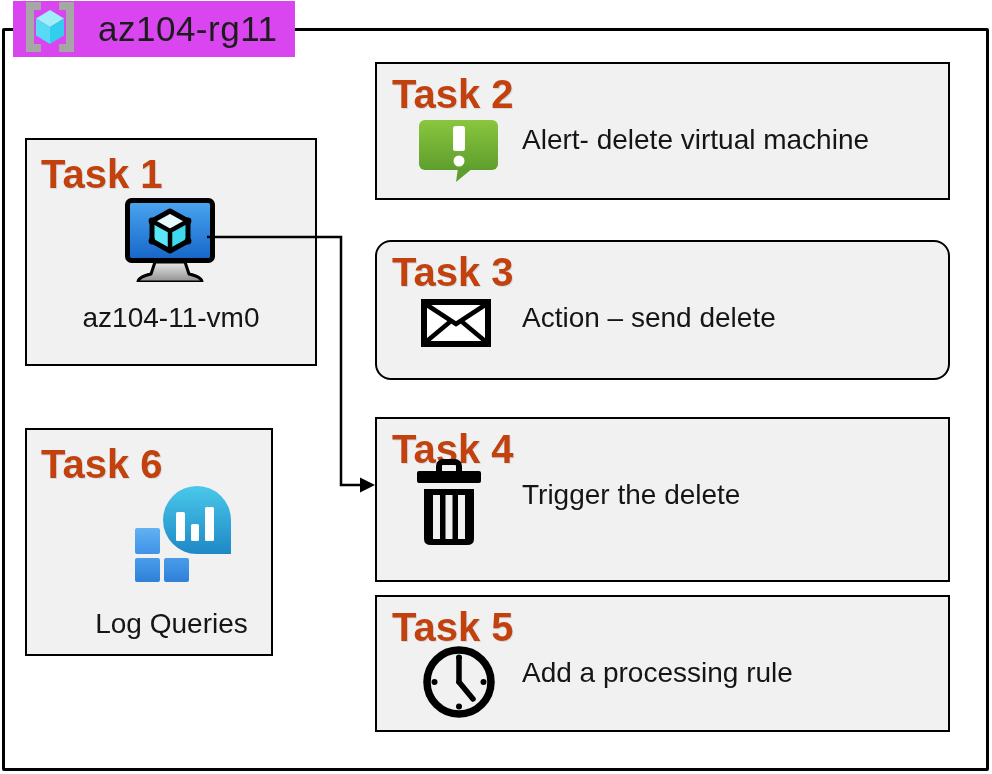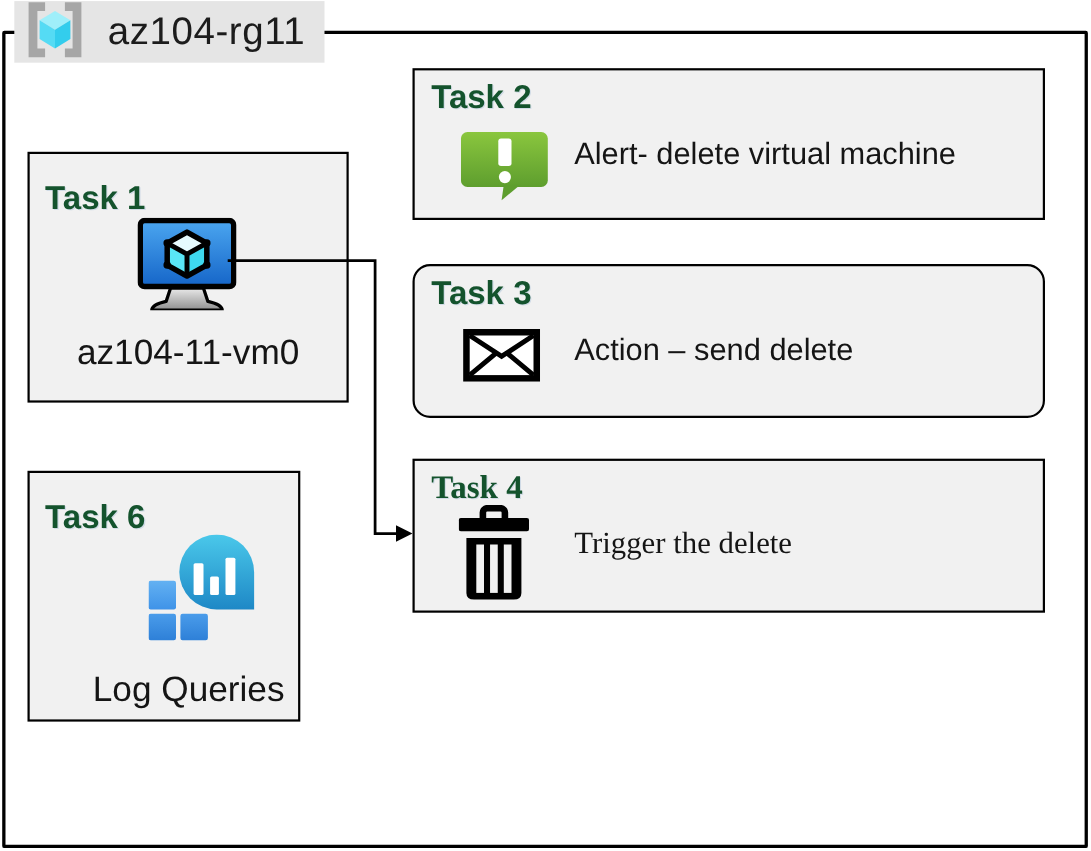--- a/index.html
+++ b/index.html
@@ -8,52 +8,52 @@
     position:relative; width:992px; height:774px; background:#ffffff;
     font-family:"Liberation Sans","DejaVu Sans",sans-serif; overflow:hidden;
   }
   .outer-border {
     position:absolute; left:2px; top:28px; right:3px; bottom:3px;
     border:3px solid #000; border-radius:2px;
   }
   .rg-label {
     position:absolute; left:13px; top:1px; height:56px; z-index:4;
     display:flex; align-items:center; gap:17px;
-    background:#e5e5e5; padding:0 18px 0 6px;
+    background:#d946ef; padding:0 18px 0 6px;
   }
   .rg-title { font-size:35px; color:#1c1c1c; letter-spacing:0.5px; }
   .task-box {
     position:absolute; background:#f1f1f1; border:2px solid #000;
   }
   .t1 { left:25px;  top:138px; width:292px; height:228px; }
   .t6 { left:25px;  top:428px; width:248px; height:228px; }
   .t2 { left:375px; top:62px;  width:575px; height:138px; }
   .t3 { left:375px; top:240px; width:575px; height:140px;border-radius:16px; }
-  .t4 { left:375px; top:417px; width:575px; height:140px;font-family:Liberation Serif, serif; }
+  .t4 { left:375px; top:417px; width:575px; height:165px; }
   .t5 { left:375px; top:595px; width:575px; height:137px; }
   .task-heading {
     position:absolute; left:15px; top:8px;
-    font-size:30px; font-weight:bold; color:#14532d;
+    font-size:40px; font-weight:bold; color:#c2410c;
     text-shadow:1px 1px 0 rgba(180,200,220,0.55);
   }
-  .left-heading { left:14px; top:24px;text-align:right; }
+  .left-heading { left:14px; top:12px;text-align:right; }
   .desc {
     position:absolute; left:145px; top:60px;
     font-size:28px; color:#151515; white-space:nowrap;
   }
   .icon-wrap { position:absolute; line-height:0; }
   .iw-alert { left:42px; top:56px; }
   .iw-mail  { left:44px; top:57px; }
   .iw-trash { left:40px; top:40px; }
   .iw-clock { left:43px; top:46px; }
   .iw-vm    { left:98px; top:58px; }
   .iw-log   { left:108px; top:56px; }
   .center-label {
     position:absolute; left:0; width:100%; text-align:center;
-    font-size:32px; color:#151515;
+    font-size:28px; color:#151515;
   }
   .vm-name  { top:162px; }
   .log-name { top:178px;padding-left:45px; }
   .connector-layer {
     position:absolute; left:0; top:0; width:992px; height:774px;
     z-index:5; pointer-events:none;
   }
 </style>
 </head>
 <body>
@@ -173,19 +173,34 @@
         <rect x="0" y="12" width="64" height="12" rx="2" fill="#000"></rect>
         <path d="M7 30 H57 V80 Q57 86 50 86 H14 Q7 86 7 80 Z" fill="#000"></path>
         <rect x="16" y="36" width="7" height="44" fill="#f1f1f1"></rect>
         <rect x="28.5" y="36" width="7" height="44" fill="#f1f1f1"></rect>
         <rect x="41" y="36" width="7" height="44" fill="#f1f1f1"></rect>
       </svg>
     </span>
     <div class="desc">Trigger the delete</div>
   </div>
 
+  <div class="task-box t5">
+    <div class="task-heading">Task 5</div>
+    <span class="icon-wrap iw-clock">
+      <svg width="78" height="78" viewBox="0 0 78 78">
+        <circle cx="39" cy="39" r="32" fill="none" stroke="#000" stroke-width="7.5"></circle>
+        <circle cx="39" cy="14.5" r="3" fill="#000"></circle>
+        <circle cx="63.5" cy="39" r="3" fill="#000"></circle>
+        <circle cx="39" cy="63.5" r="3" fill="#000"></circle>
+        <circle cx="14.5" cy="39" r="3" fill="#000"></circle>
+        <path d="M39 39 L39 17" stroke="#000" stroke-width="5.5" stroke-linecap="round"></path>
+        <path d="M39 39 L53 56" stroke="#000" stroke-width="5.5" stroke-linecap="round"></path>
+      </svg>
+    </span>
+    <div class="desc">Add a processing rule</div>
+  </div>
 
   <svg class="connector-layer">
     <path d="M207 237 H341 V485 H360" fill="none" stroke="#000" stroke-width="2.5"></path>
     <polygon points="360,477.5 375,485 360,492.5" fill="#000"></polygon>
   </svg>
 
 </div>
 
 </body></html>

